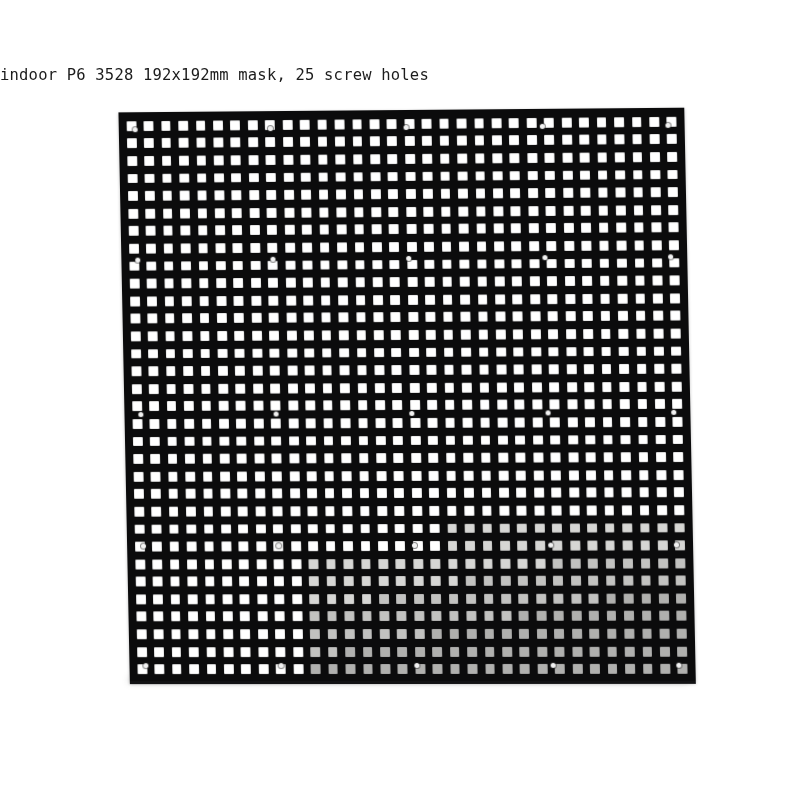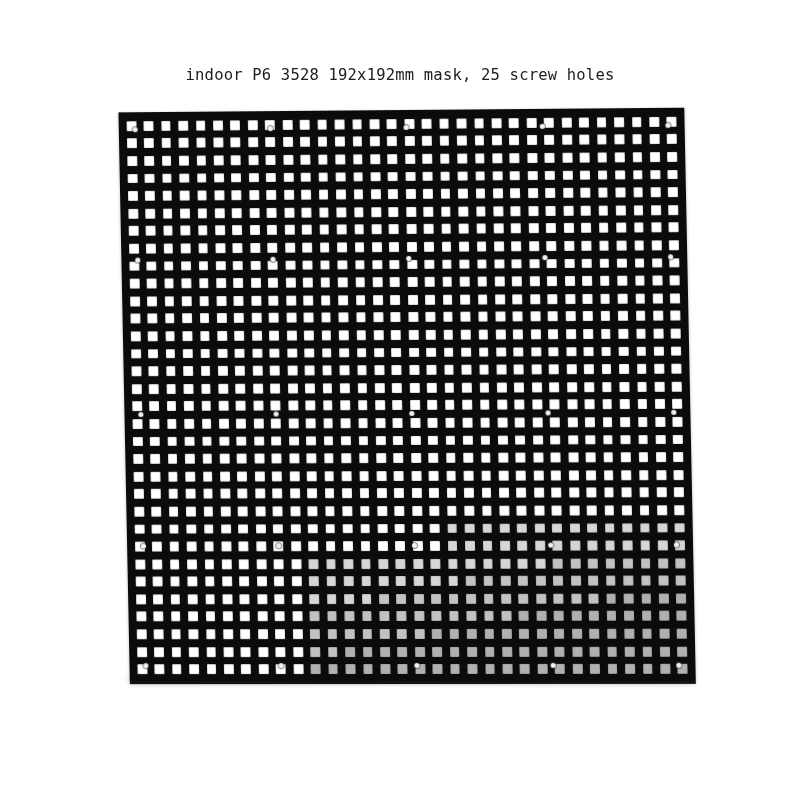--- a/index.html
+++ b/index.html
@@ -12,21 +12,21 @@
     height: 800px;
     font-family: "DejaVu Sans Mono", monospace;
     overflow: hidden;
     position: relative;
   }
   #caption {
     position: absolute;
     top: 66px;
     left: 0;
     width: 800px;
-    text-align: center;
+    text-align: left;
     font-family: "DejaVu Sans Mono", monospace;
     font-size: 15.5px;
     letter-spacing: 0.2px;
     color: #1c1c1c;
     white-space: pre;
   }
   #product {
     position: absolute;
     left: 123px;
     top: 110px;

